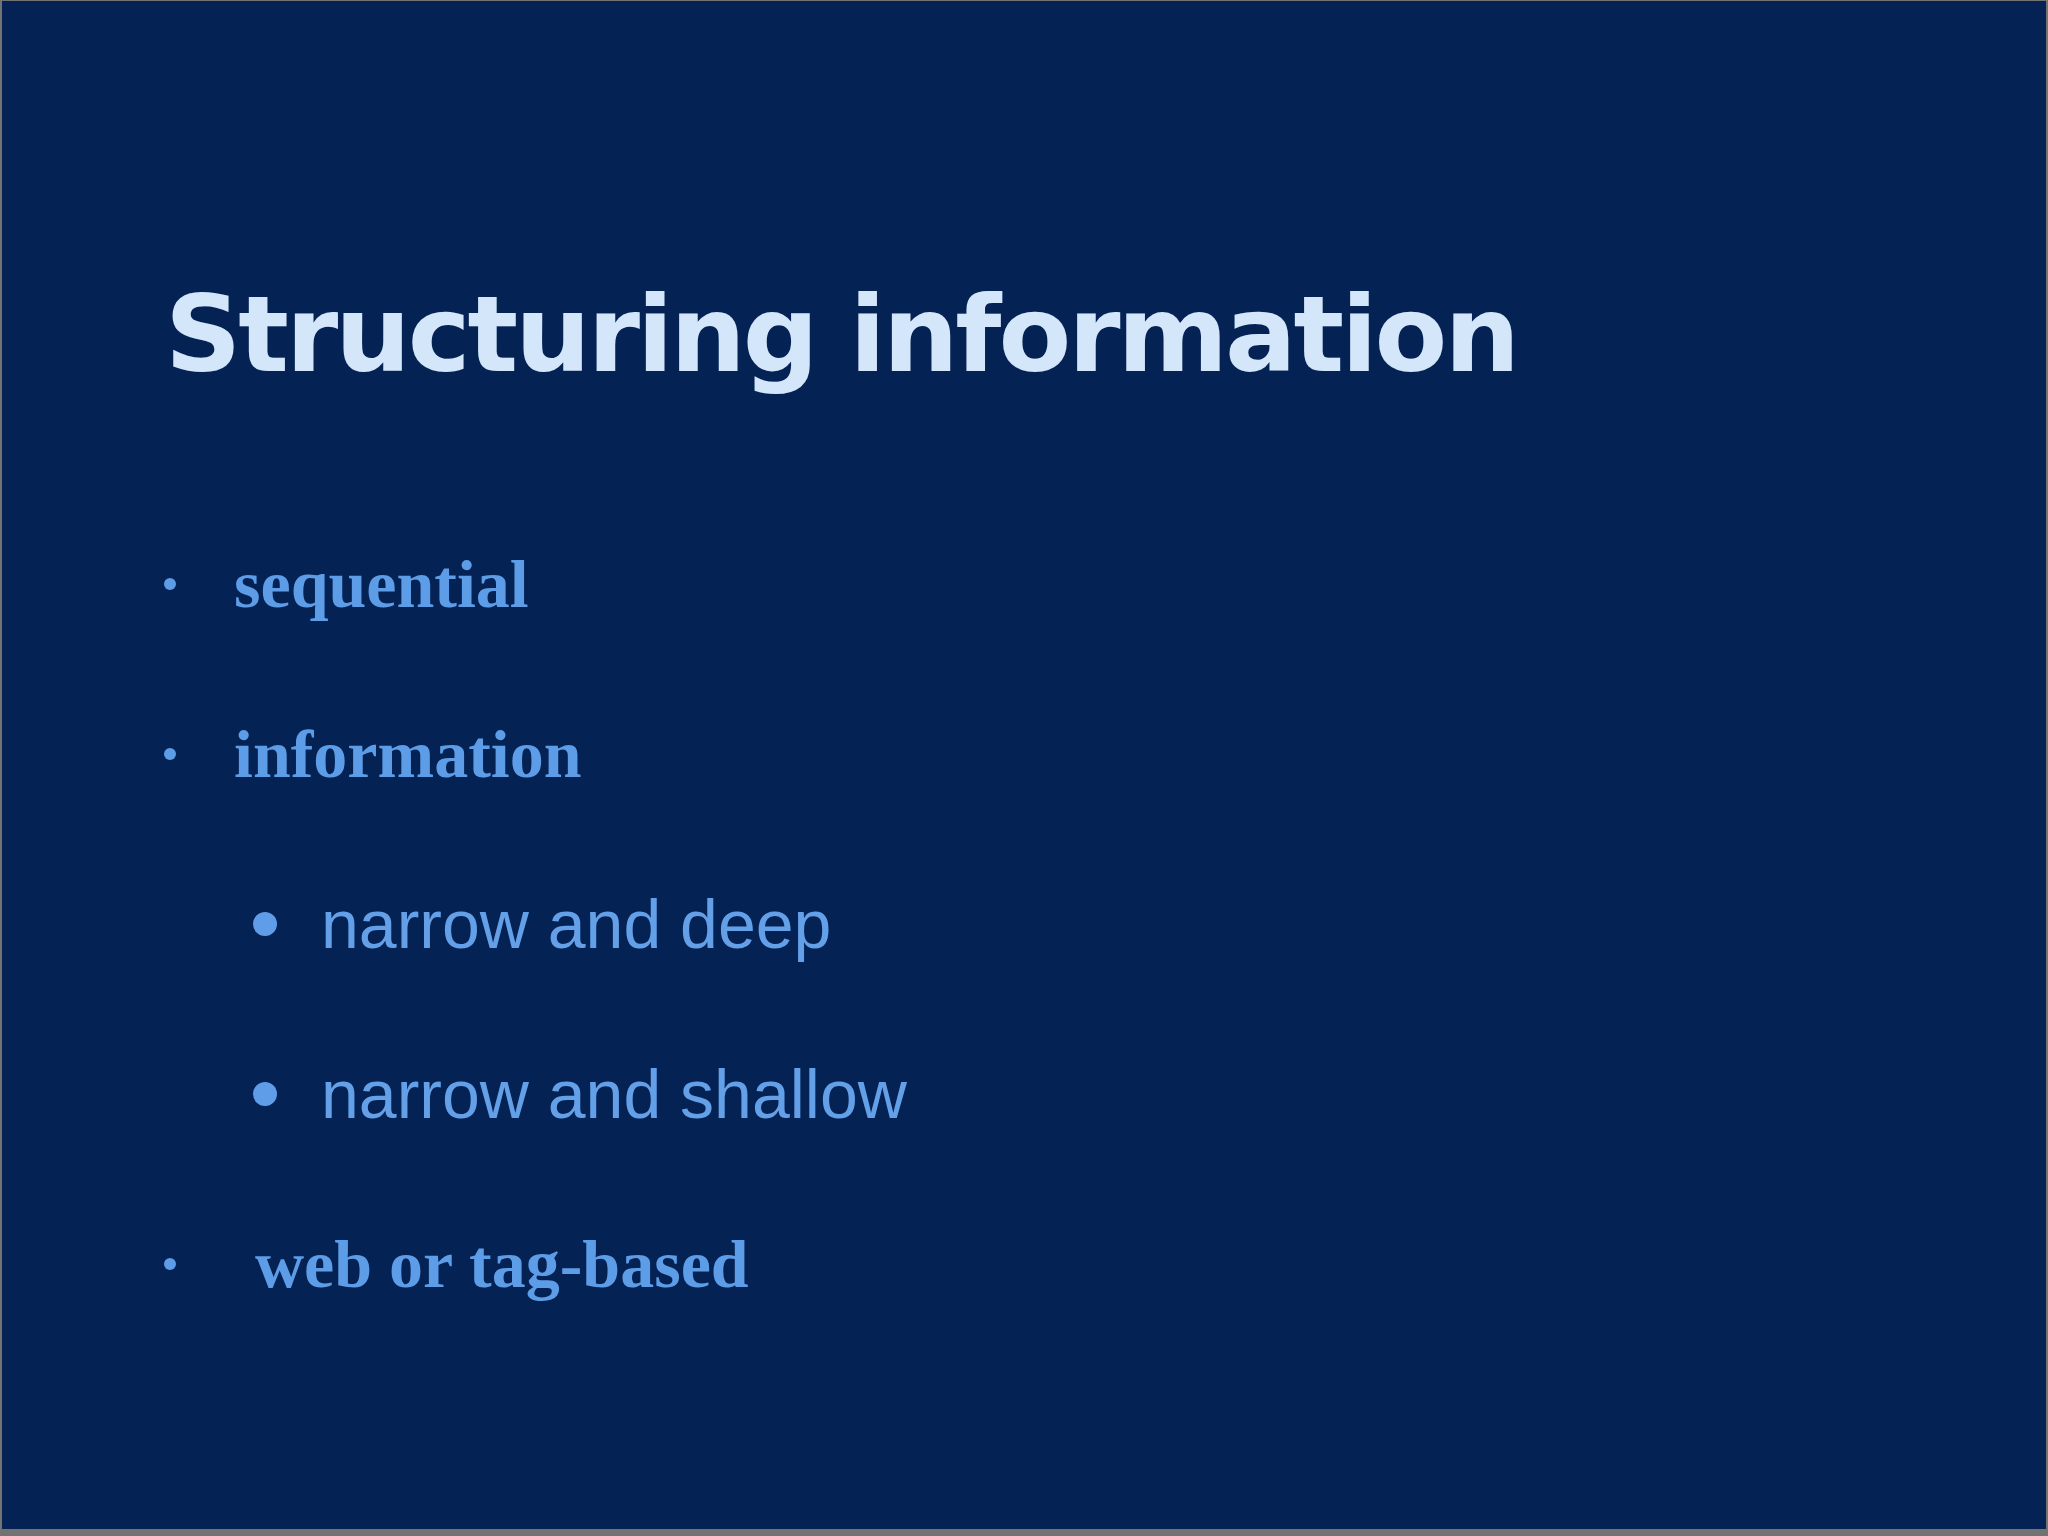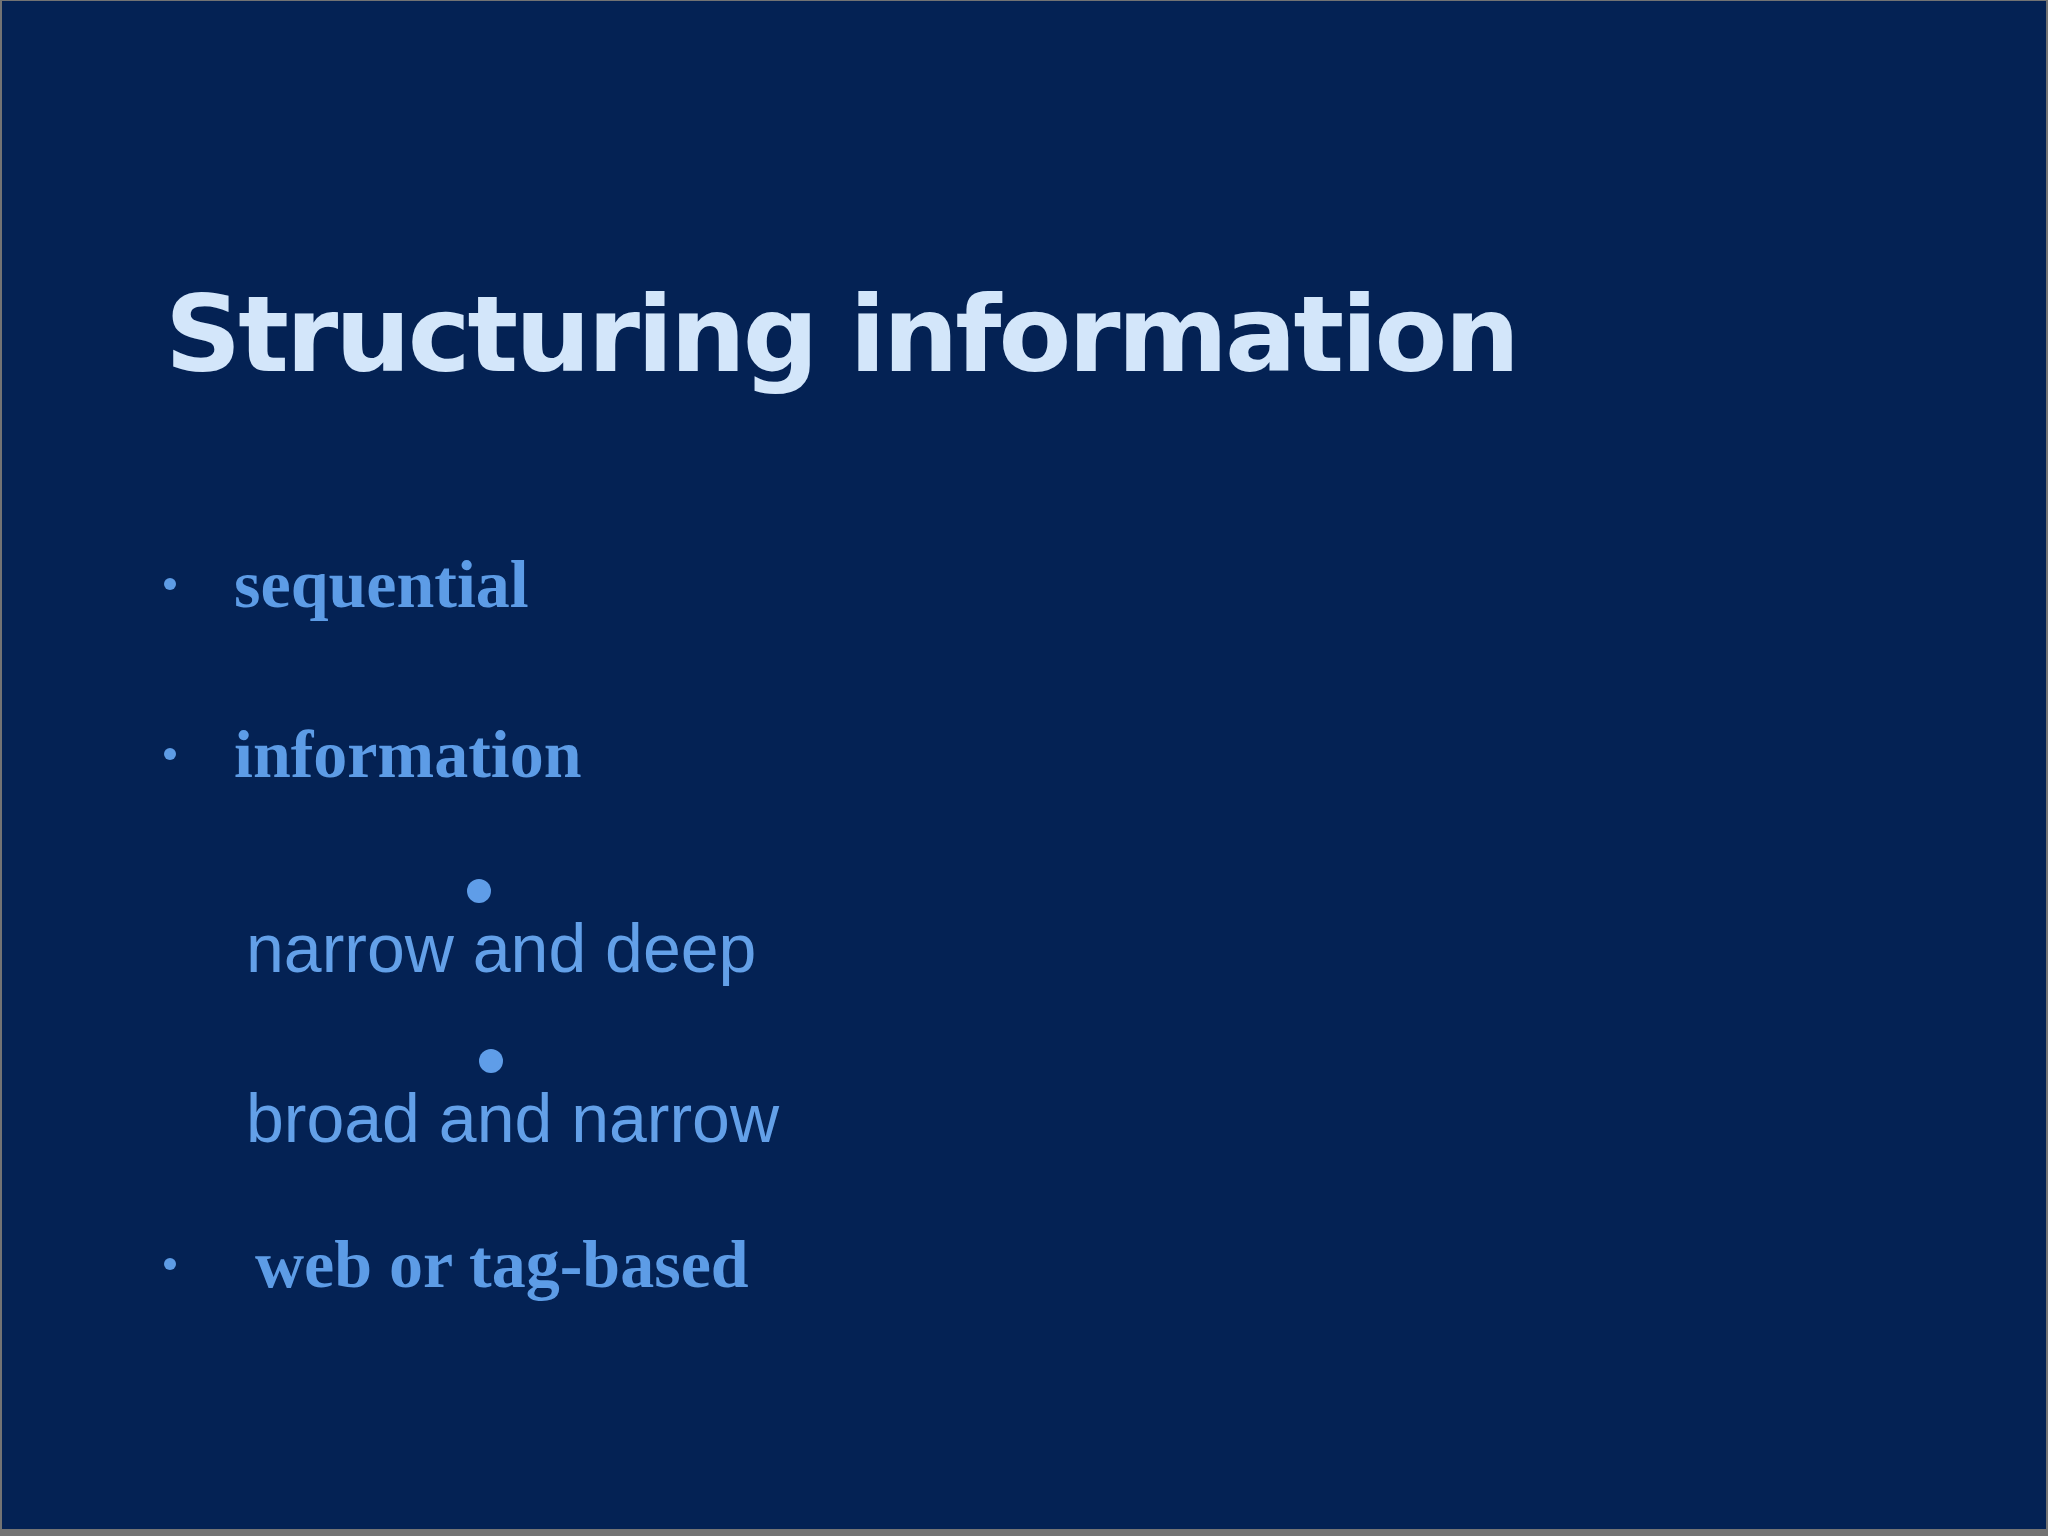--- a/index.html
+++ b/index.html
@@ -36,21 +36,21 @@
     white-space: nowrap;
   }
   .bullet-row {
     position: absolute;
     display: flex;
     align-items: center;
     height: 90px;
     white-space: nowrap;
   }
   .bullet-row.level1 { left: 162px; font-family: Liberation Serif, serif; }
-  .bullet-row.level2 { left: 244px; flex-direction: column; }
+  .bullet-row.level2 { left: 251px; }
   .row-1 { top: 538px; }
   .row-2 { top: 708px; }
   .row-3 { top: 878px; }
   .row-4 { top: 1048px; }
   .row-5 { top: 1218px; gap: 21px; }
   .dot {
     display: inline-block;
     border-radius: 50%;
     flex: 0 0 auto;
   }
@@ -97,21 +97,21 @@
       <span class="bullet-label">information</span>
     </div>
 
     <div class="bullet-row level2 row-3">
       <span class="dot dot-lg"></span>
       <span class="bullet-label">narrow and deep</span>
     </div>
 
     <div class="bullet-row level2 row-4">
       <span class="dot dot-lg"></span>
-      <span class="bullet-label">broad and narrow</span>
+      <span class="bullet-label">narrow and shallow</span>
     </div>
 
     <div class="bullet-row level1 row-5">
       <span class="dot dot-sm"></span>
       <span class="bullet-label">web or tag-based</span>
     </div>
 
   </div>
 </div>
 

